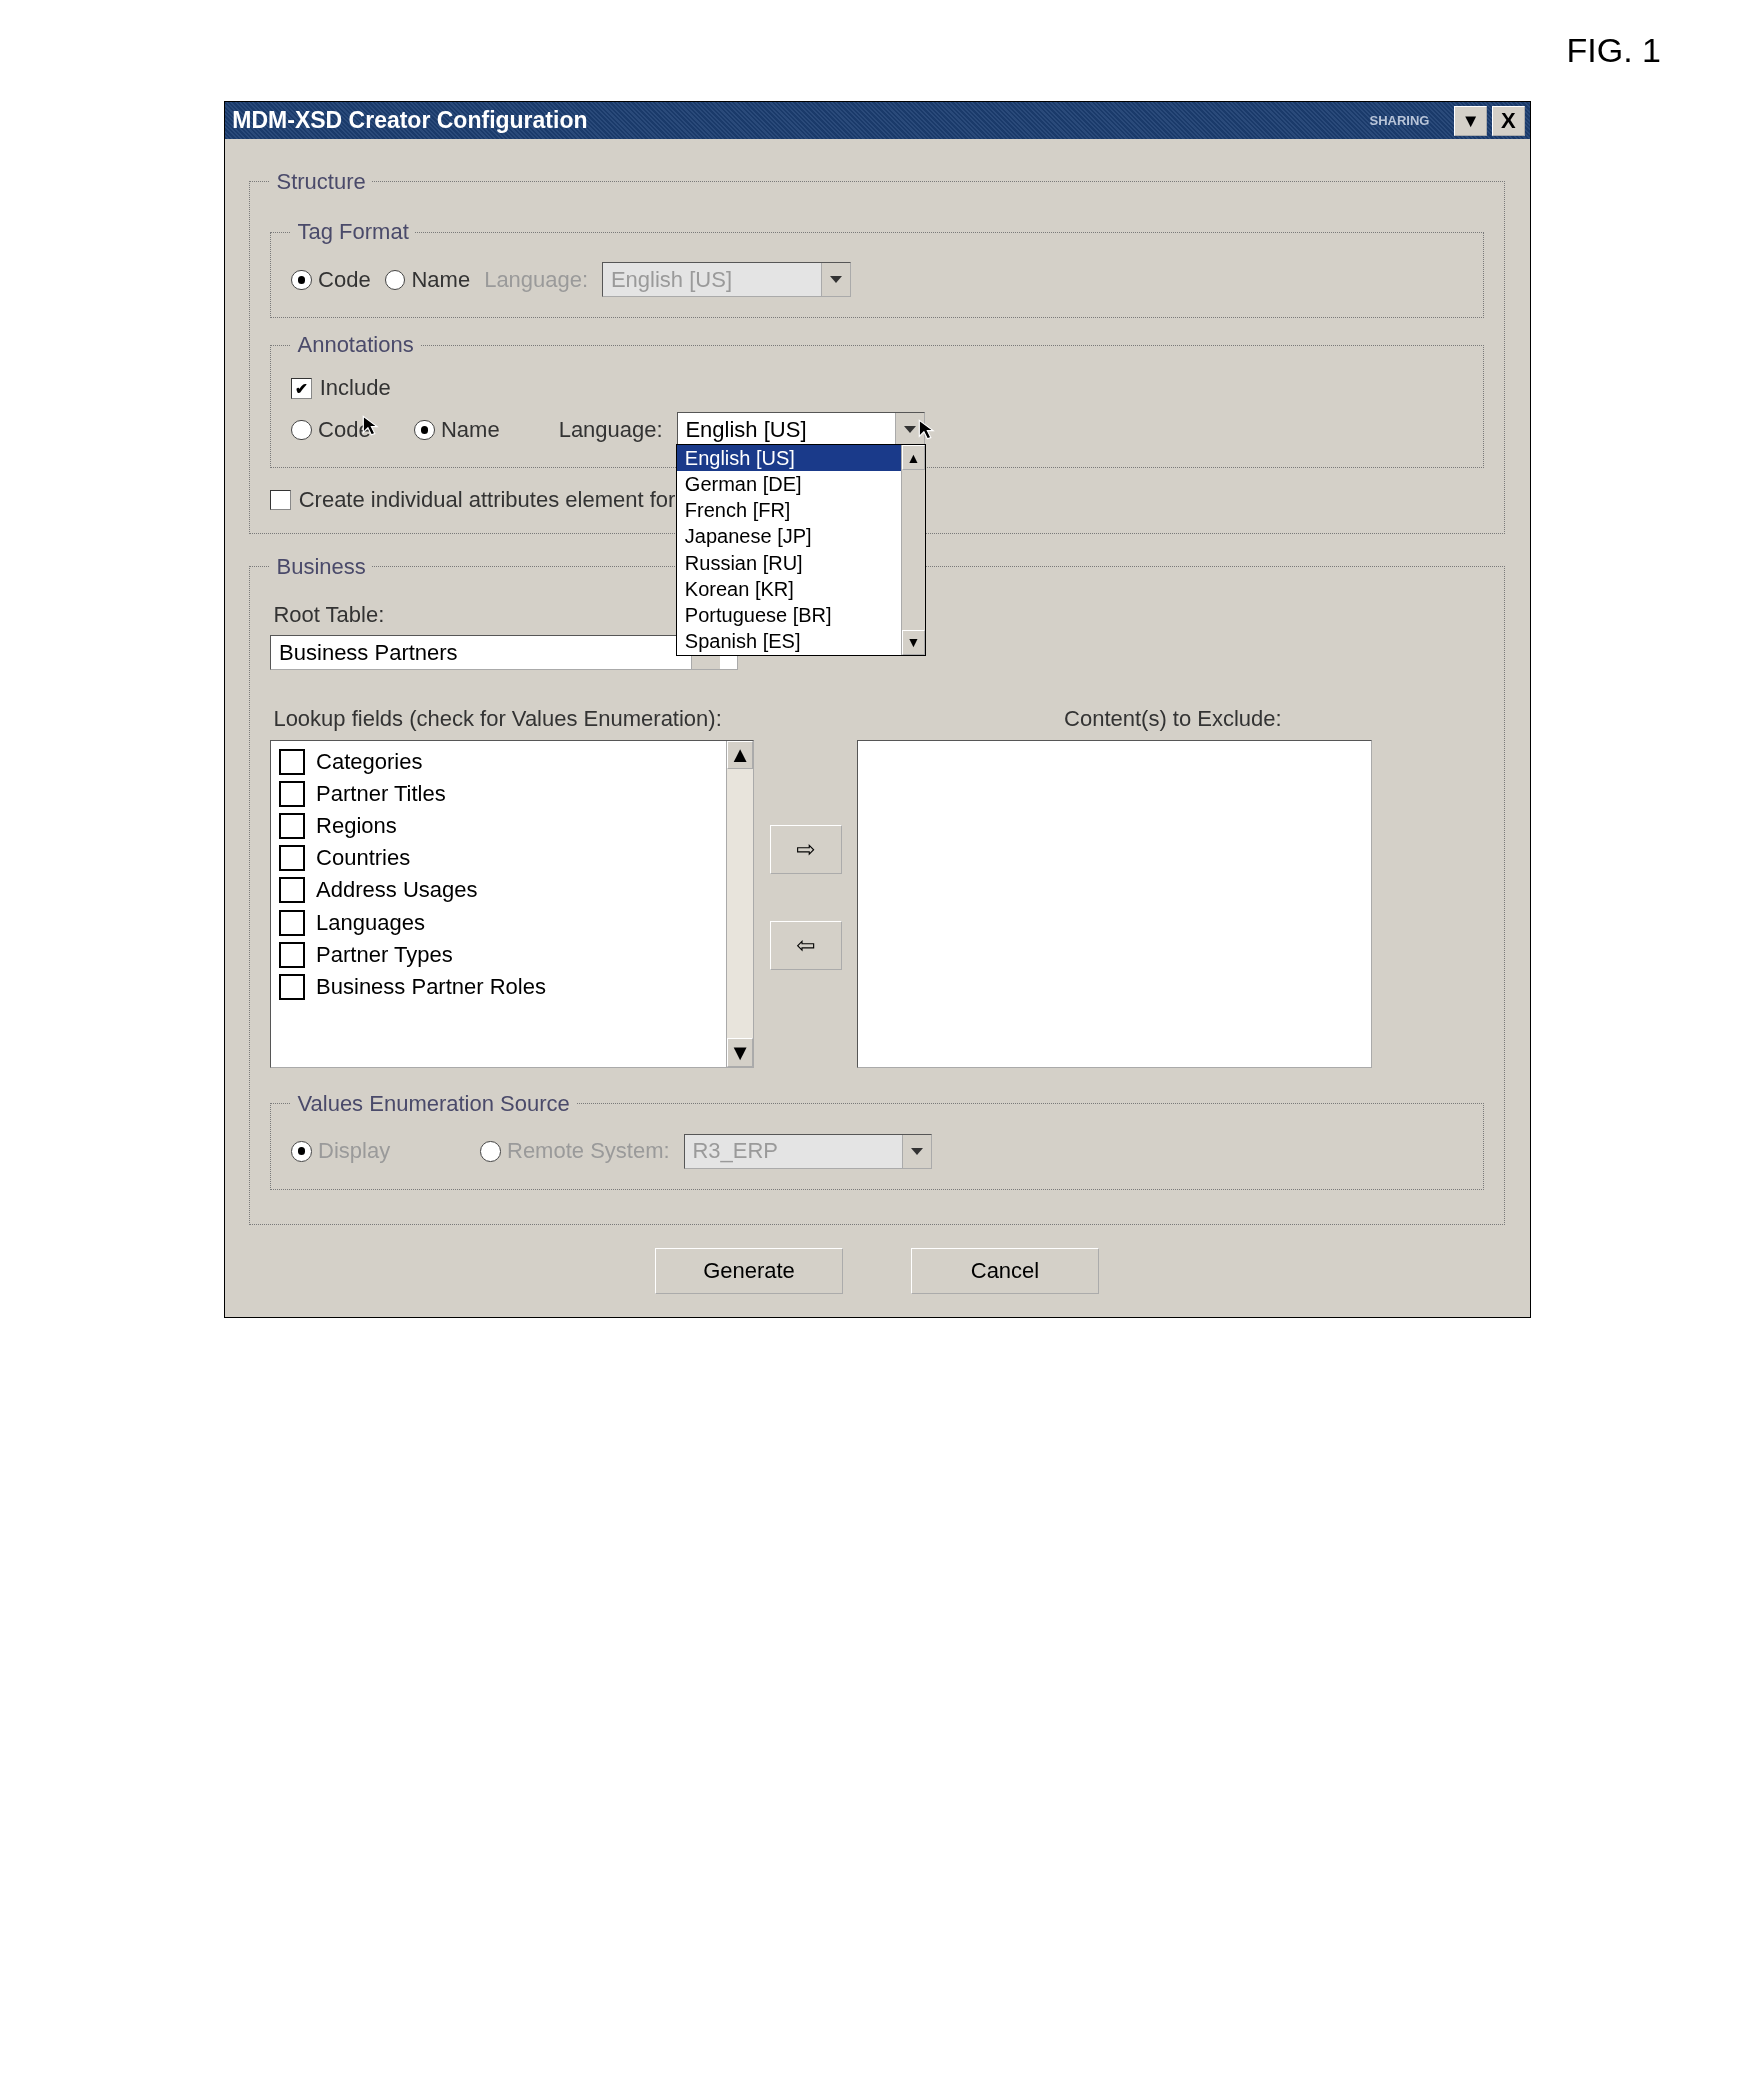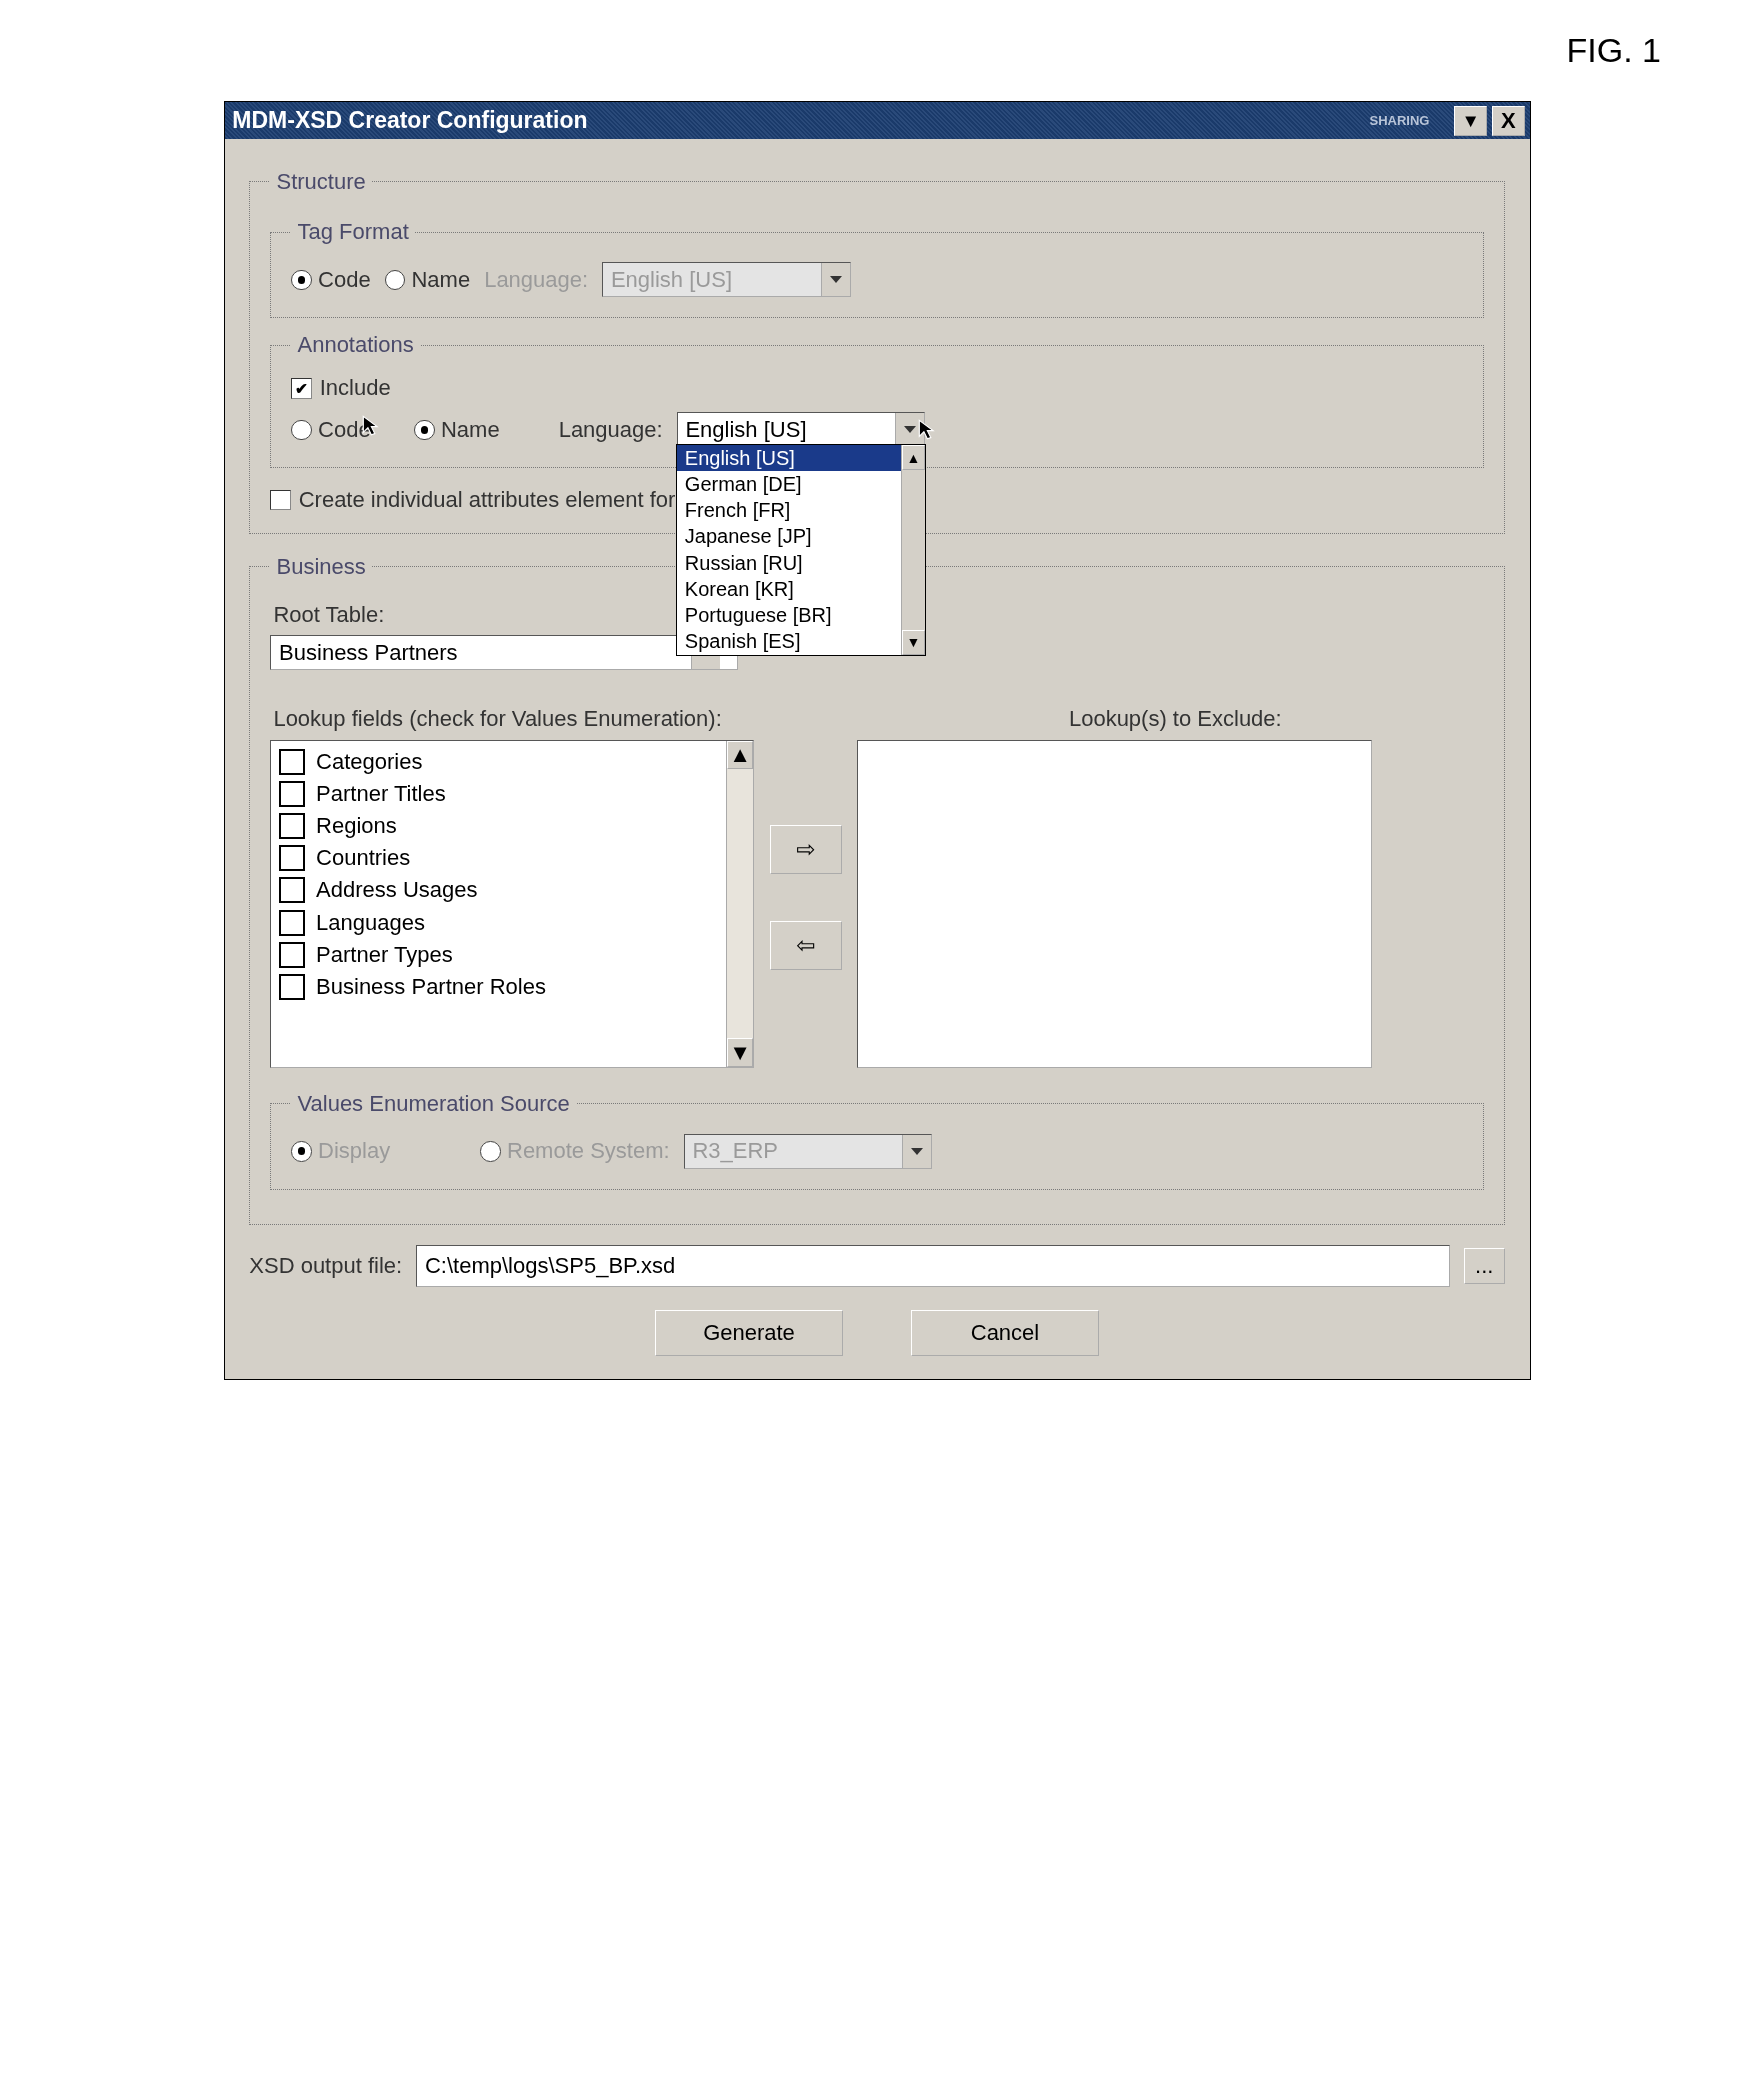--- a/index.html
+++ b/index.html
@@ -282,21 +282,21 @@
       <legend>Business</legend>
 
       <div class="section-label">Root Table:</div>
       <span class="combo" style="width:466px;">
         <span class="combo-text" style="min-width:404px;">Business Partners</span>
         <span class="combo-btn"></span>
       </span>
 
       <div class="row" style="margin-top:31px; justify-content:space-between;">
         <div class="section-label">Lookup fields (check for Values Enumeration):</div>
-        <div class="section-label" style="margin-right:202px;">Lookup(s) to Exclude:</div>
+        <div class="section-label" style="margin-right:202px;">Content(s) to Exclude:</div>
       </div>
 
       <div class="listbox-wrap">
         <div class="listbox">
           <div class="lb-inner">
             <div class="item">
                 <span class="cb"></span>
                 <span>Categories</span>
               </div>
             <div class="item">
@@ -363,29 +363,20 @@
             <span class="label disabled">Remote System:</span>
           </span>
           <span class="combo disabled">
             <span class="combo-text">R3_ERP</span>
             <span class="combo-btn"></span>
           </span>
         </div>
       </fieldset>
     </fieldset>
 
-    <div class="row" style="margin:7.8px 7.8px 0 7.8px;">
-      <span class="label">XSD output file:</span>
-      <span class="textfield">
-        <span>C:\temp\logs\SP5_BP.xsd</span>
-      </span>
-      <span class="ellipsis-btn">
-        <span>...</span>
-      </span>
-    </div>
 
     <div class="btnrow">
       <div class="bigbtn">Generate</div>
       <div class="bigbtn">Cancel</div>
     </div>
 
   </div>
 </div>
 
 

